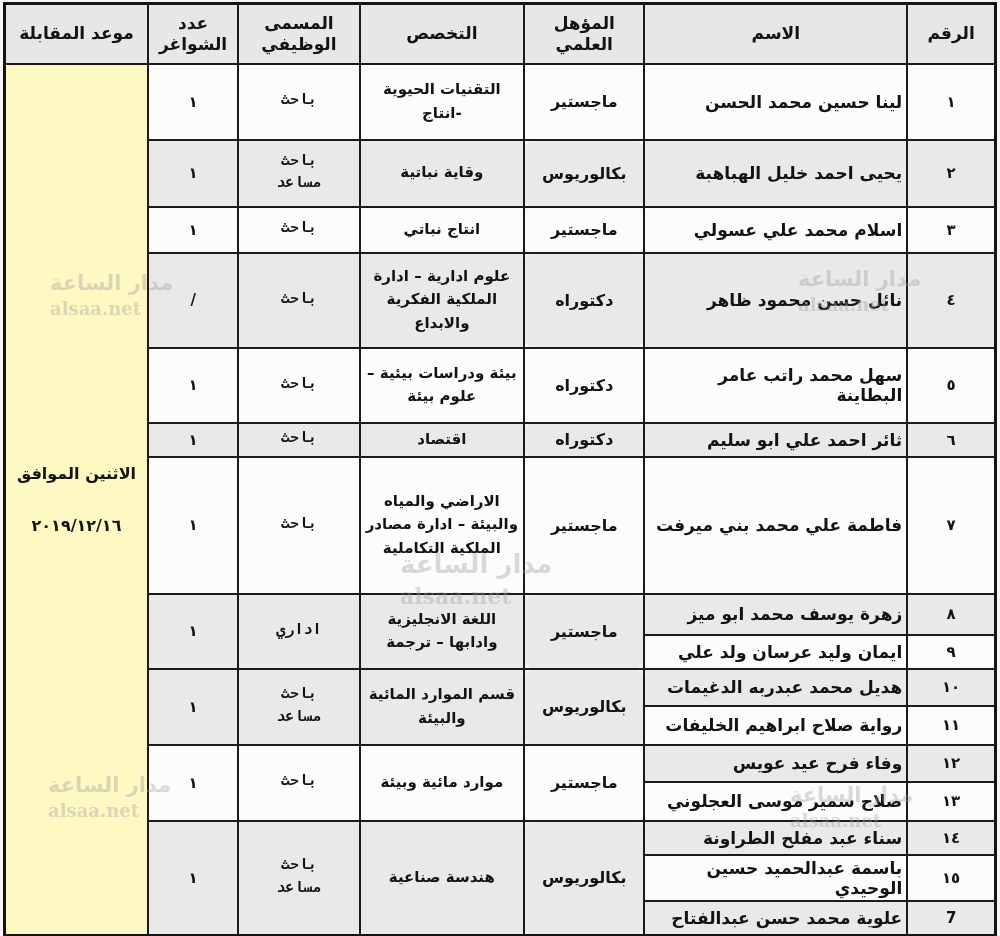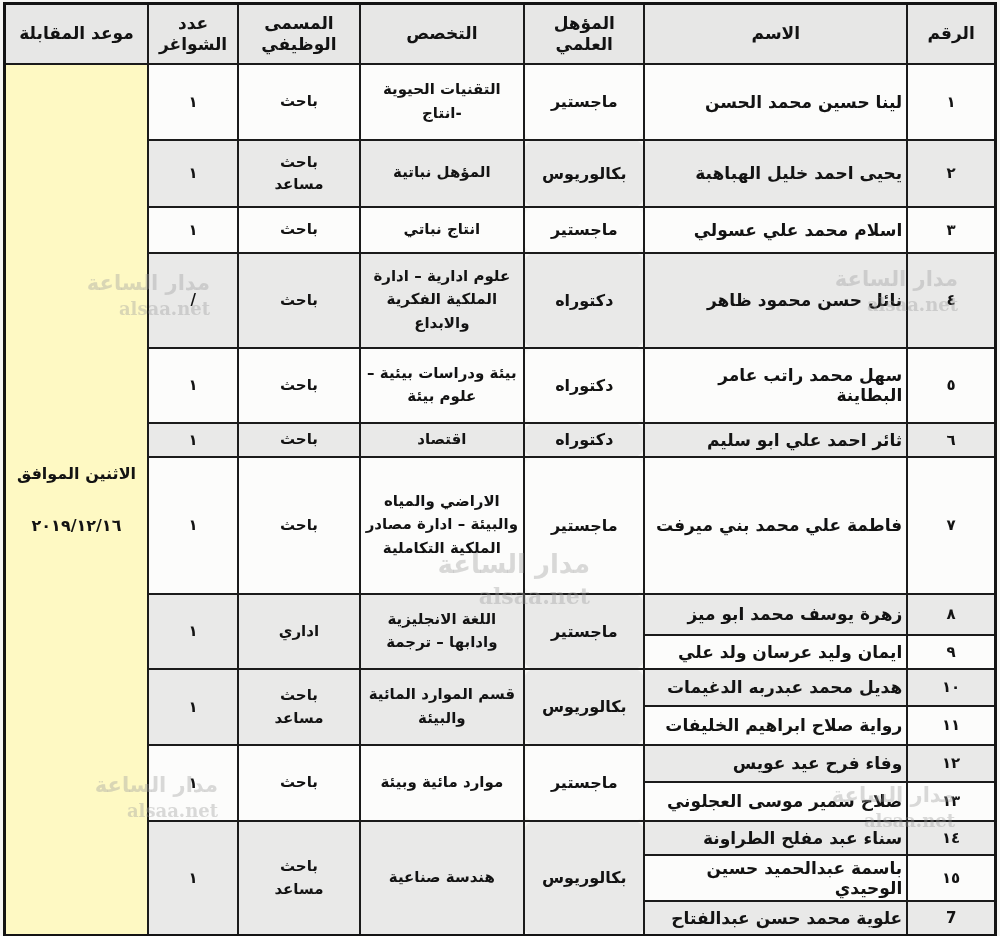--- a/index.html
+++ b/index.html
@@ -23,27 +23,27 @@
     overflow:hidden;
     white-space:pre-line;
   }
   thead th{background:#e7e7e6;font-size:17px;line-height:1.25;}
   td.g{background:#e9e9e8;}
   td.w{background:#fcfcfb;}
   td.num{font-size:15px;}
   td.name{font-size:17px;text-align:right;}
   td.qual{font-size:16px;border-radius:11px;}
   td.spec{font-size:15px;line-height:1.55;}
-  td.job{font-size:15px;line-height:1.5;}
+  td.job{font-size:15px;line-height:1.5;font-family:Liberation Mono, monospace;}
   td.vac{font-size:15px;}
   td.meet{background:#fef9c3;font-size:16px;}
   td.meet .day{margin-bottom:14px;}
   .wm{
     position:absolute;z-index:5;pointer-events:none;
-    text-align:right;font-weight:bold;
+    text-align:left;font-weight:bold;
     color:rgba(158,158,158,0.38);
     line-height:1.3;
   }
   .wm .ar{font-size:21px;}
   .wm .en{font-size:18px;font-family:"DejaVu Serif", serif;}
   .wm.big .ar{font-size:26px;}
   .wm.big .en{font-size:22px;}
 </style>
 </head>
 <body>
@@ -84,21 +84,21 @@
         <td class="vac w">١</td>
         <td class="meet" rowspan="16">
           <div class="day">الاثنين الموافق</div>
           <div class="date">٢٠١٩/١٢/١٦</div>
         </td>
       </tr>
       <tr style="height:67px">
         <td class="num g">٢</td>
         <td class="name g">يحيى احمد خليل الهباهبة</td>
         <td class="qual g">بكالوريوس</td>
-        <td class="spec g">المؤهل نباتية</td>
+        <td class="spec g">وقاية نباتية</td>
         <td class="job g">باحث
 مساعد</td>
         <td class="vac g">١</td>
       </tr>
       <tr style="height:46px">
         <td class="num w">٣</td>
         <td class="name w">اسلام محمد علي عسولي</td>
         <td class="qual w">ماجستير</td>
         <td class="spec w">انتاج نباتي</td>
         <td class="job w">باحث</td>

